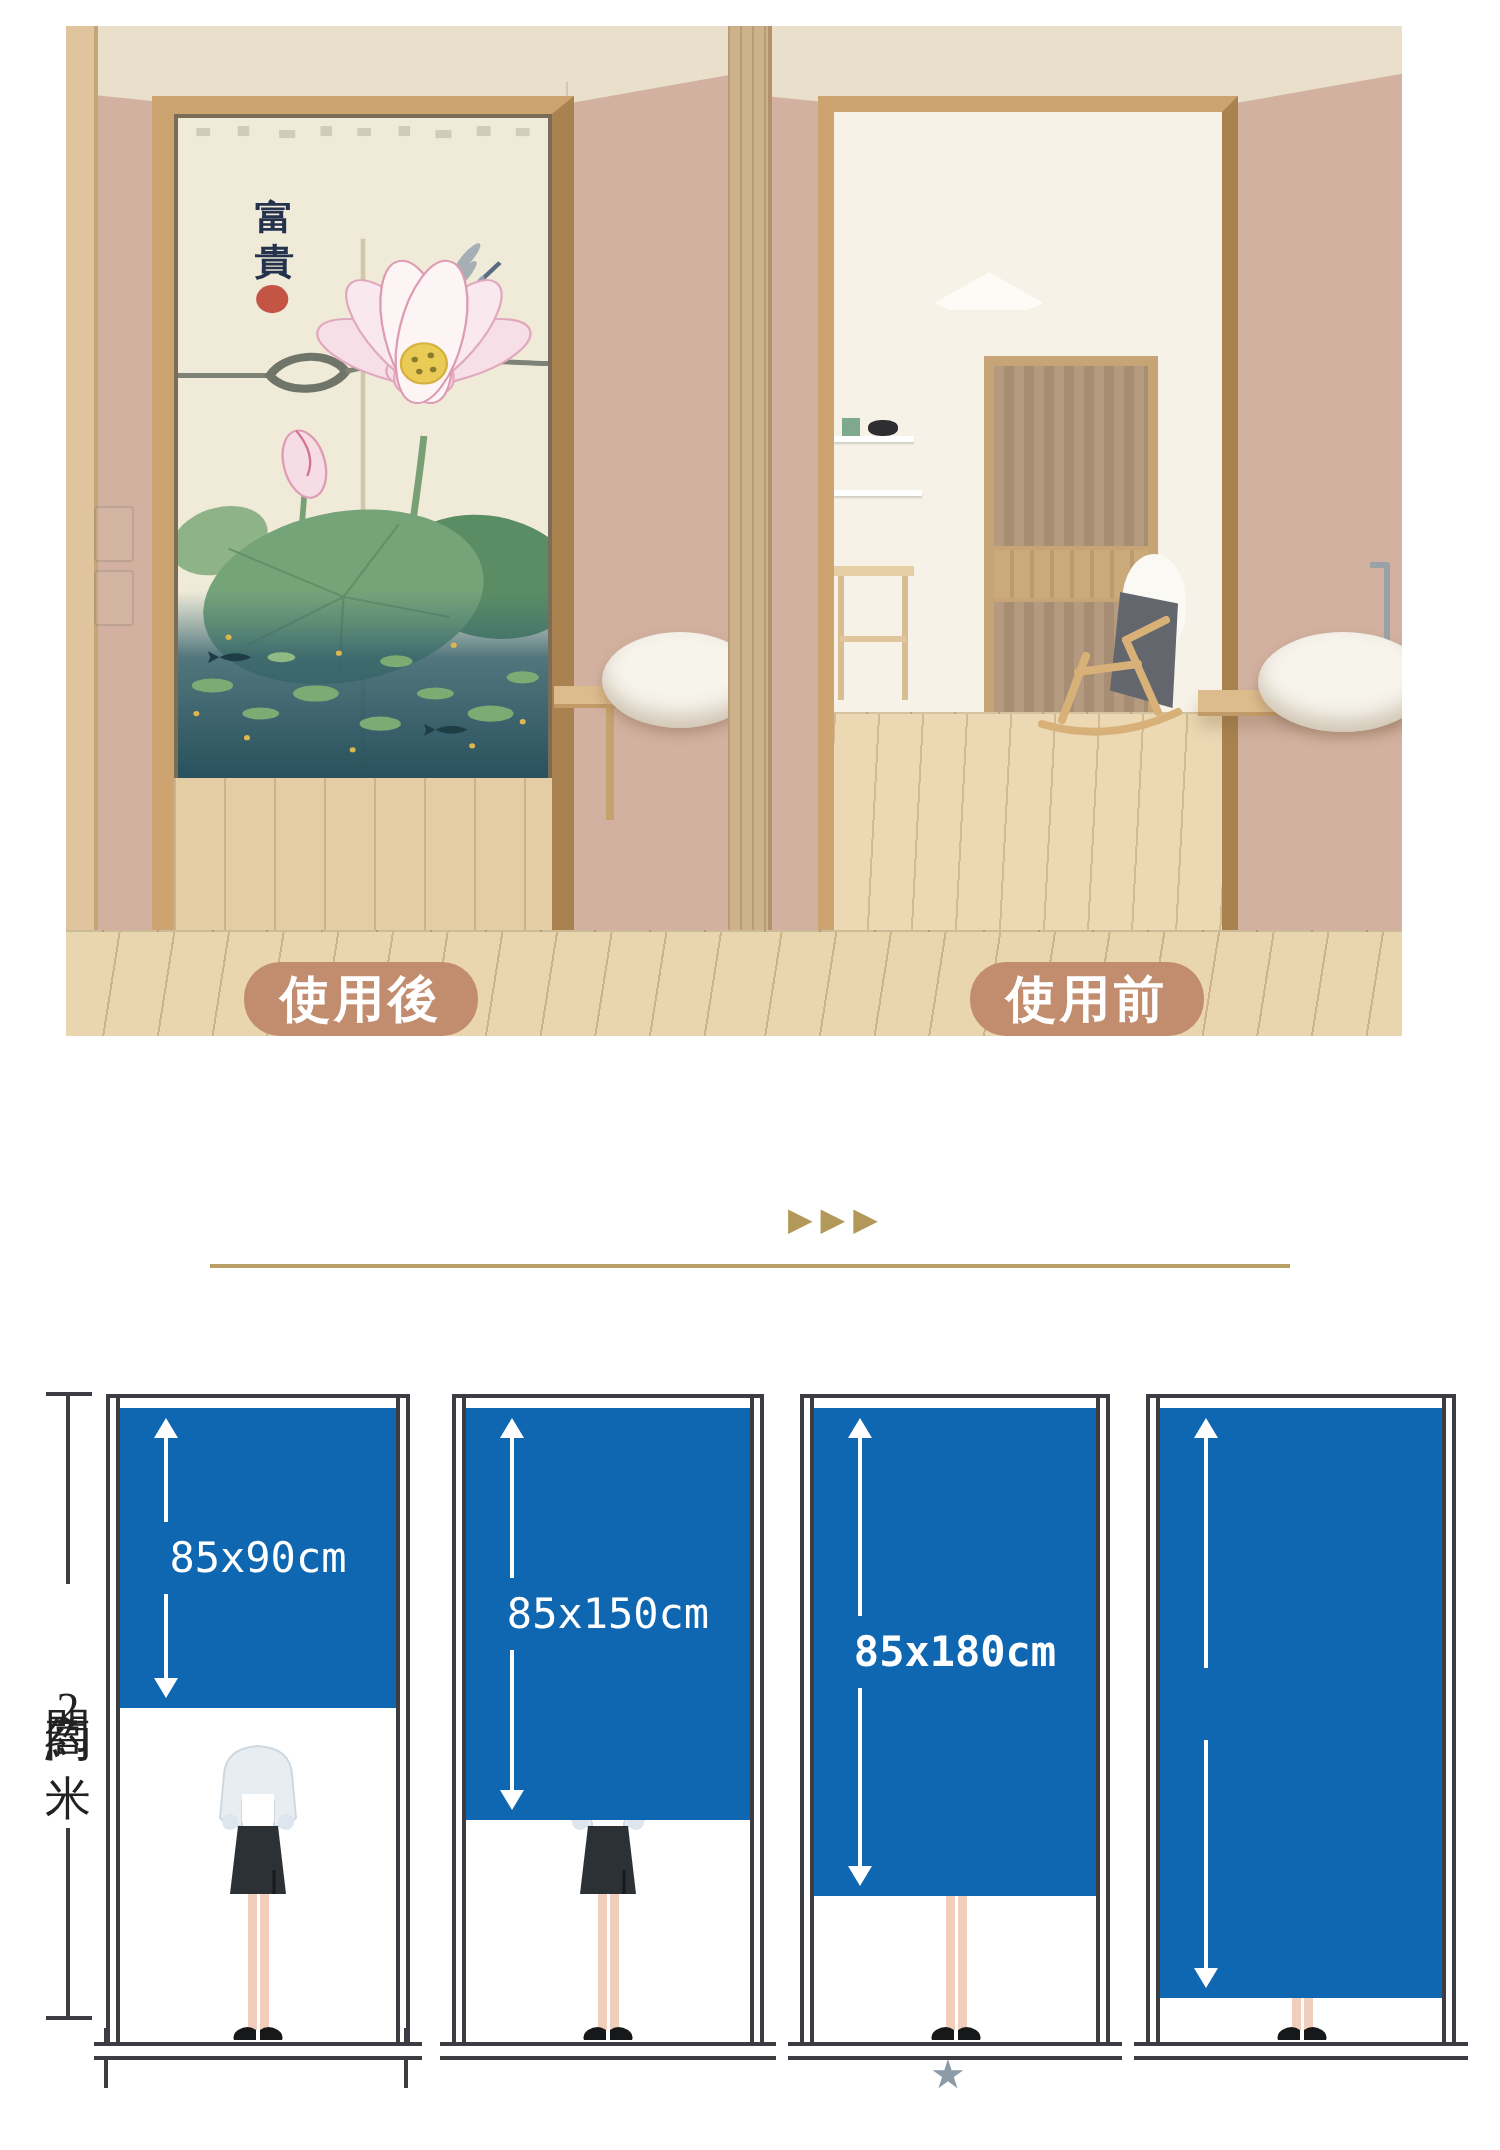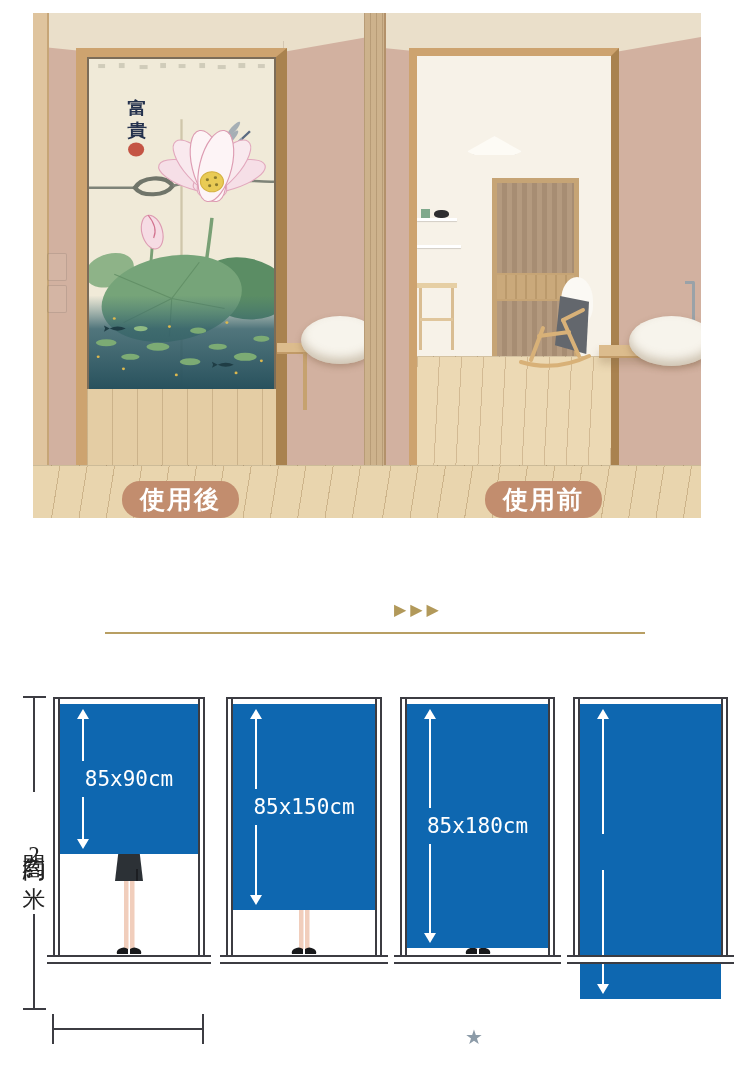--- a/index.html
+++ b/index.html
@@ -66,21 +66,21 @@
   .sec-arrows{position:absolute;left:394px;top:600px;font-size:16px;color:#b2995a;letter-spacing:4px;}
   .sec-underline{position:absolute;left:105px;top:632px;width:540px;height:2px;background:#b89f63;}
 
   
   .rail-line{position:absolute;left:33px;top:697px;width:2px;height:313px;background:#3c3c42;}
   .rail-cap{position:absolute;left:23px;width:23px;height:2px;background:#3c3c42;}
   .rail-label{position:absolute;left:17px;top:792px;width:34px;height:122px;background:#fff;
       writing-mode:vertical-rl;text-orientation:upright;
       font-family:"Liberation Serif","DejaVu Serif",serif;font-size:23px;color:#222;
       display:flex;align-items:center;justify-content:center;letter-spacing:2px;}
-  .door{position:absolute;top:697px;height:258px;border:2px solid #3c3c42;border-bottom:none;
+  .door{position:absolute;top:697px;height:324px;border:2px solid #3c3c42;border-bottom:none;
         background:#fff;box-sizing:border-box;}
   .jamb{position:absolute;top:0;bottom:0;width:2px;background:#3c3c42;}
   .jamb.l{left:3px;}.jamb.r{right:3px;}
   .threshold{position:absolute;left:-8px;right:-8px;bottom:-9px;height:9px;background:#fff;
       border-top:2px solid #3c3c42;border-bottom:2px solid #3c3c42;box-sizing:border-box;z-index:3;}
   .person{position:absolute;left:50%;transform:translateX(-50%);bottom:0;width:60px;height:150px;z-index:1;}
   .curtain{position:absolute;left:5px;right:5px;top:5px;background:#0e67b0;z-index:2;}
   .arr-seg{position:absolute;left:22px;width:2px;background:#fff;}
   .arr-seg.t{top:15px;height:calc(50% - 33px);}
   .arr-seg.b{bottom:15px;height:calc(50% - 33px);}
@@ -333,21 +333,21 @@
       <rect x="22" y="26" width="16" height="14" fill="#ffffff"></rect>
       <circle cx="16" cy="40" r="4" fill="#dde6ee"></circle>
         <circle cx="44" cy="40" r="4" fill="#dde6ee"></circle>
       <path d="M20,42 L40,42 L44,76 L16,76 Z" fill="#2c3136"></path>
       <line x1="38" y1="64" x2="38" y2="76" stroke="#17191c" stroke-width="1.5"></line>
       <rect x="25" y="76" width="4.5" height="68" fill="#f1cebc"></rect>
       <rect x="31" y="76" width="4.5" height="68" fill="#f1cebc"></rect>
       <path d="M20,144 Q25,141 29,144 L29,149 L18,149 Q17,146 20,144 Z" fill="#17181a"></path>
       <path d="M31,144 Q35,141 40,144 Q43,146 42,149 L31,149 Z" fill="#17181a"></path>
     </svg>
-    <div class="curtain" style="height:244px;">
+    <div class="curtain" style="height:244px;font-weight:bold;">
       <div class="arr-head up"></div>
       <div class="arr-seg t"></div>
       <div class="curtain-label">85x180cm</div>
       <div class="arr-seg b"></div>
       <div class="arr-head down"></div>
     </div>
     <div class="threshold"></div>
   </div>
 
   <div class="door" style="left:573px;width:155px;">

